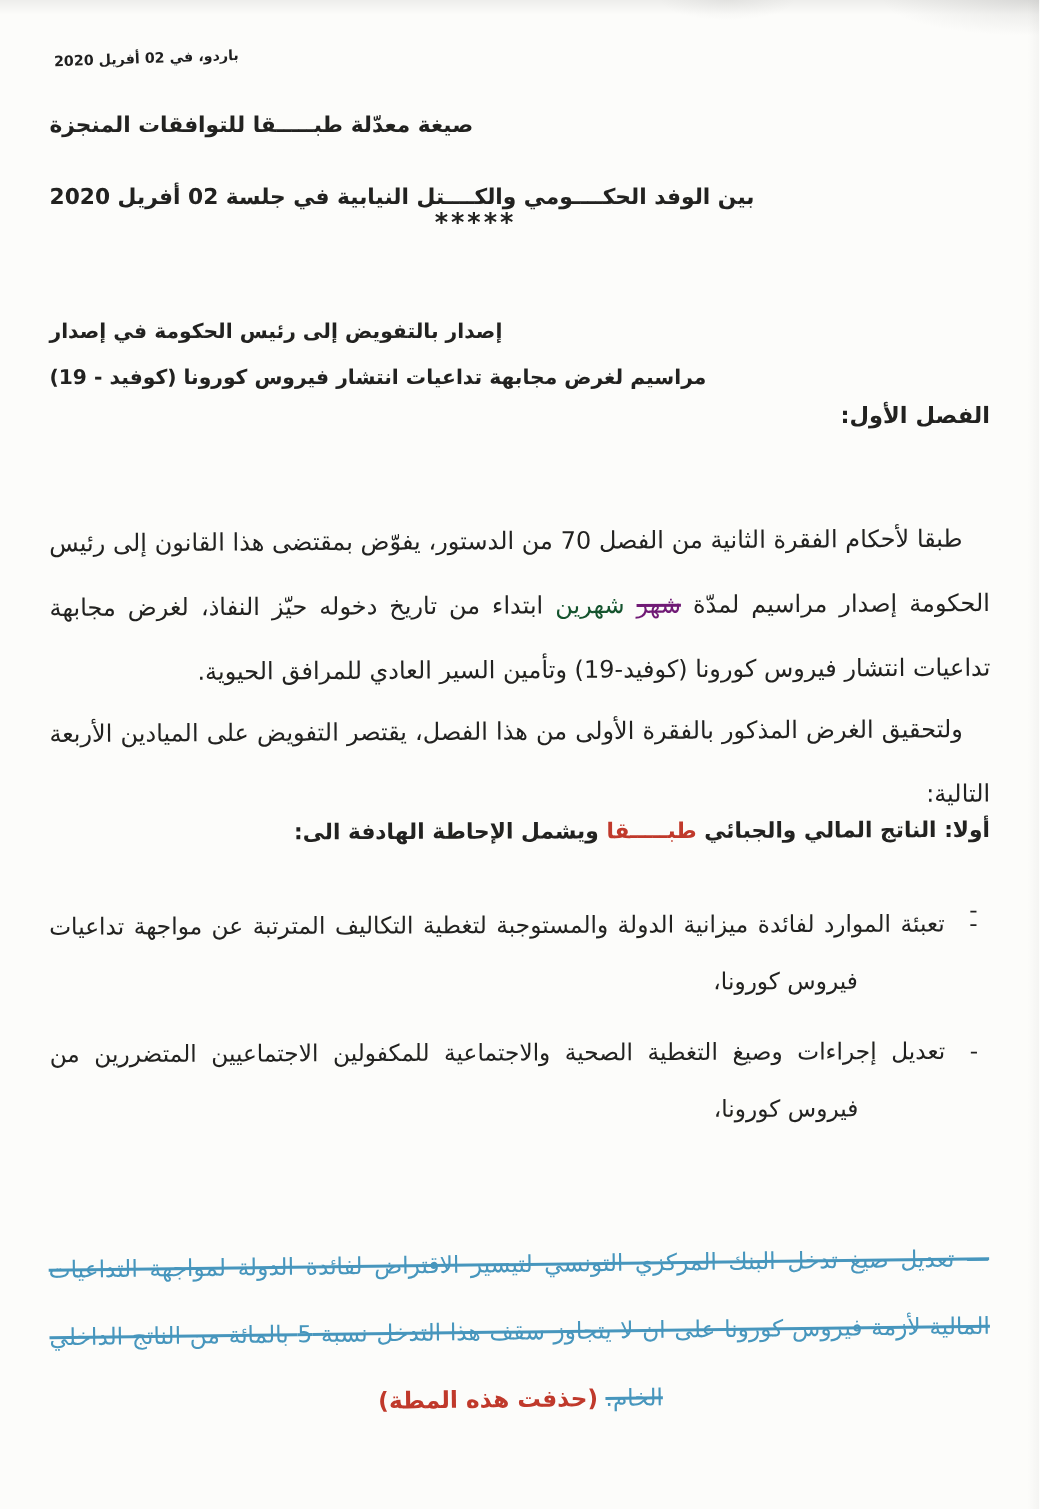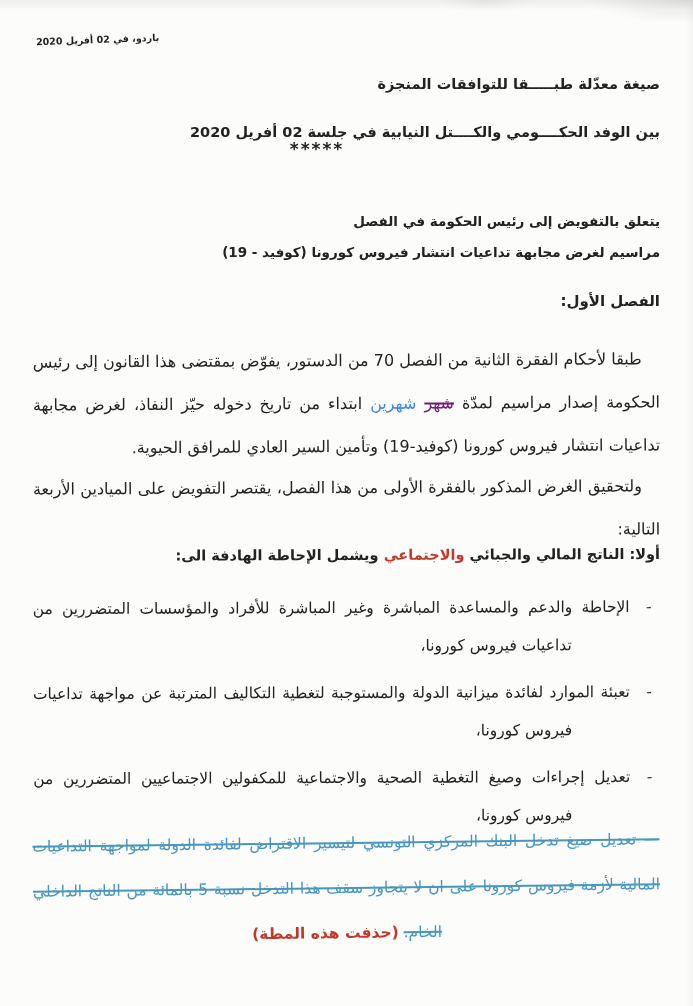--- a/index.html
+++ b/index.html
@@ -36,55 +36,55 @@
     position: absolute;
     left: 36px;
     top: 34px;
     right: auto;
     font-size: 9.5px;
     font-weight: bold;
     transform: rotate(-2deg);
     white-space: nowrap;
     color: #1f1f1f;
   }
-  .center { text-align: right; }
+  .center { text-align: left; }
   .hdr   { font-weight: bold; font-size: 14.5px; }
   .hdr2  { font-weight: bold; font-size: 13.5px; }
   .t1    { top: 76px; }
   .t2    { top: 124px; }
   .stars { top: 139px; left: 0; right: 59px; text-align: center;
            font-weight: bold; font-size: 17px; letter-spacing: 2px;
            font-family: "DejaVu Sans", sans-serif; }
   .law1  { top: 179px; }
   .law2  { top: 213px; }
   .law3  { top: 244px; }
 
   .chapter {
-    top: 292px;
+    top: 268px;
     font-weight: bold;
     font-size: 15px;
     text-align: right;
   }
 
   .body-para {
     font-size: 16px;
     line-height: 43px;
     text-align: justify;
     text-indent: 18px;
     transform: rotate(-0.3deg);
   }
   .para1 { top: 323px; }
   .para2 { top: 450px; }
 
   .deleted-word {
     color: #701a75;
     text-decoration: line-through;
     text-decoration-thickness: 1.5px;
   }
-  .inserted-word { color: #3b82f6; }
+  .inserted-word { color: #14532d; }
 
   .sec1 {
     top: 547px;
     font-weight: bold;
     font-size: 14.5px;
     text-align: right;
     transform: rotate(-0.2deg);
   }
   .red-word { color: #c0392b; }
 
@@ -127,32 +127,32 @@
 <body>
 
 <div class="page">
 
   <div class="date-note">باردو، في 02 أفريل 2020</div>
 
   <div class="abs center hdr t1">صيغة معدّلة طبـــــقا للتوافقات المنجزة</div>
   <div class="abs center hdr t2">بين الوفد الحكــــومي والكــــتل النيابية في جلسة 02 أفريل 2020</div>
   <div class="abs stars">*****</div>
 
-  <div class="abs center hdr2 law2">يتعلق بالتفويض إلى رئيس الحكومة في الفصل</div>
+  <div class="abs center hdr2 law2">إصدار بالتفويض إلى رئيس الحكومة في إصدار</div>
   <div class="abs center hdr2 law3">مراسيم لغرض مجابهة تداعيات انتشار فيروس كورونا (كوفيد - 19)</div>
 
   <div class="abs chapter">الفصل الأول:</div>
 
   <p class="abs body-para para1"><span>طبقا لأحكام الفقرة الثانية من الفصل 70 من الدستور، يفوّض بمقتضى هذا القانون إلى رئيس الحكومة إصدار مراسيم لمدّة </span><span class="deleted-word">شهر</span> <span class="inserted-word">شهرين</span><span> ابتداء من تاريخ دخوله حيّز النفاذ، لغرض مجابهة تداعيات انتشار فيروس كورونا (كوفيد-19) وتأمين السير العادي للمرافق الحيوية.</span></p>
 
   <p class="abs body-para para2">ولتحقيق الغرض المذكور بالفقرة الأولى من هذا الفصل، يقتصر التفويض على الميادين الأربعة التالية:</p>
 
-  <div class="abs sec1"><span>أولا: الناتج المالي والجبائي </span><span class="red-word">والاجتماعي</span><span> ويشمل الإحاطة الهادفة الى:</span></div>
+  <div class="abs sec1"><span>أولا: الناتج المالي والجبائي </span><span class="red-word">طبـــــقا</span><span> ويشمل الإحاطة الهادفة الى:</span></div>
 
   <div class="abs bullet-list">
-    <div class="bullet-item"><span class="bullet-dash">-</span><span>الإحاطة والدعم والمساعدة المباشرة وغير المباشرة للأفراد والمؤسسات المتضررين من تداعيات فيروس كورونا،</span></div>
+    <div class="bullet-item"><span class="bullet-dash">-</span></div>
     <div class="bullet-item"><span class="bullet-dash">-</span><span>تعبئة الموارد لفائدة ميزانية الدولة والمستوجبة لتغطية التكاليف المترتبة عن مواجهة تداعيات فيروس كورونا،</span></div>
     <div class="bullet-item"><span class="bullet-dash">-</span><span>تعديل إجراءات وصيغ التغطية الصحية والاجتماعية للمكفولين الاجتماعيين المتضررين من فيروس كورونا،</span></div>
   </div>
 
   <p class="abs struck-para"><span class="struck-text">— تعديل صيغ تدخل البنك المركزي التونسي لتيسير الاقتراض لفائدة الدولة لمواجهة التداعيات المالية لأزمة فيروس كورونا على ان لا يتجاوز سقف هذا التدخل نسبة 5 بالمائة من الناتج الداخلي الخام.</span> <span class="deletion-note">(حذفت هذه المطة)</span></p>
 
 </div>
 
 </body></html>

